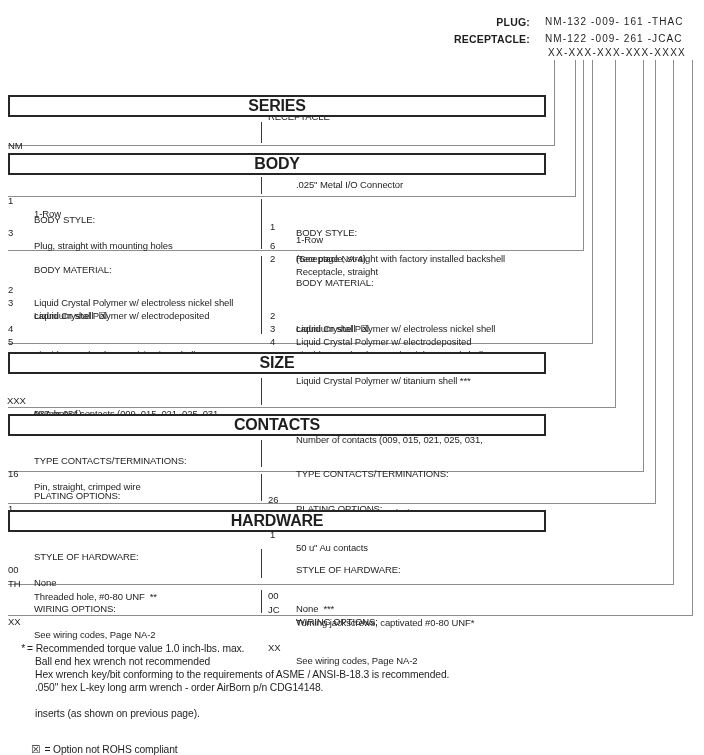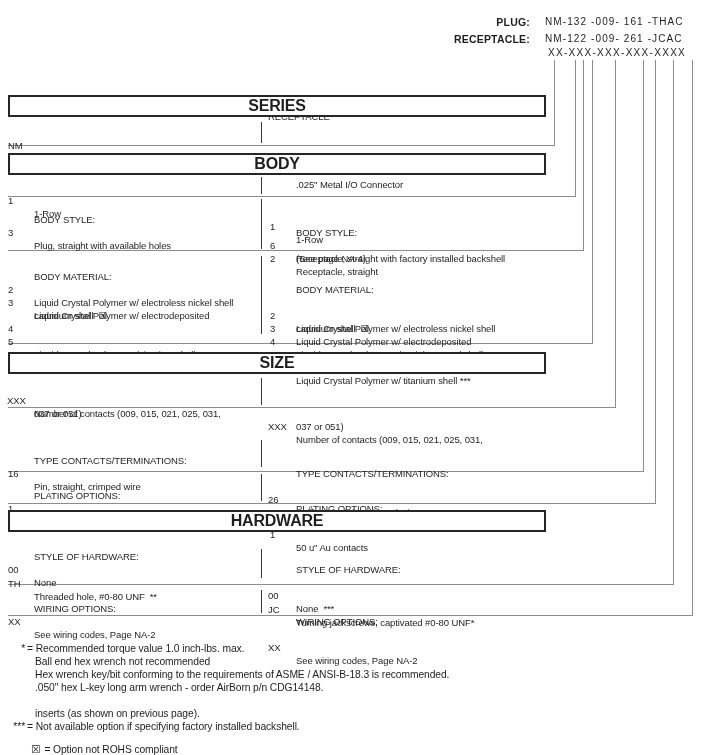--- a/index.html
+++ b/index.html
@@ -97,33 +97,33 @@
     <span class="rc">1</span>
     <span class="rd">1-Row</span>
   </div>
 
   <div class="line" style="top:200px">
     <span class="ld">BODY STYLE:</span>
     <span class="rd">BODY STYLE:</span>
   </div>
   <div class="line" style="top:213px">
     <span class="lc">3</span>
-    <span class="ld">Plug, straight with available holes</span>
+    <span class="ld">Plug, straight with mounting holes</span>
     <span class="rc">2</span>
     <span class="rd">Receptacle, straight</span>
   </div>
   <div class="line" style="top:226px">
     <span class="rc">6</span>
     <span class="rd">Receptacle, straight with factory installed backshell</span>
   </div>
   <div class="line" style="top:239px">
     <span class="rd">(See page NA-4)</span>
   </div>
 
-  <div class="line" style="top:257px">
+  <div class="line" style="top:250px">
     <span class="ld">BODY MATERIAL:</span>
     <span class="rd">BODY MATERIAL:</span>
   </div>
   <div class="line" style="top:270px">
     <span class="lc">2</span>
     <span class="ld">Liquid Crystal Polymer w/ electroless nickel shell</span>
     <span class="rc">2</span>
     <span class="rd">Liquid Crystal Polymer w/ electroless nickel shell</span>
   </div>
   <div class="line" style="top:283px">
@@ -153,20 +153,21 @@
     <span class="lc" style="left:7px">XXX</span>
     <span class="ld">Number of contacts (009, 015, 021, 025, 031,</span>
     <span class="rc" style="left:268px">XXX</span>
     <span class="rd">Number of contacts (009, 015, 021, 025, 031,</span>
   </div>
   <div class="line" style="top:394px">
     <span class="ld">037 or 051)</span>
     <span class="rd">037 or 051)</span>
   </div>
 
+  <div class="box" style="top:414px">CONTACTS</div>
   <div class="line" style="top:441px">
     <span class="ld">TYPE CONTACTS/TERMINATIONS:</span>
     <span class="rd">TYPE CONTACTS/TERMINATIONS:</span>
   </div>
   <div class="line" style="top:454px">
     <span class="lc">16</span>
     <span class="ld">Pin, straight, crimped wire</span>
     <span class="rc" style="left:268px">26</span>
     <span class="rd">Socket, straight, crimped wire</span>
   </div>
@@ -217,21 +218,18 @@
   </div>
   <div class="fn" style="top:655px">
     <span class="fn-m"></span><span class="fn-ind">Hex wrench key/bit conforming to the requirements of ASME / ANSI-B-18.3 is recommended.</span>
   </div>
   <div class="fn" style="top:668px">
     <span class="fn-m"></span><span class="fn-ind">.050" hex L-key long arm wrench - order AirBorn p/n CDG14148.</span>
   </div>
   <div class="fn" style="top:694px">
     <span class="fn-m"></span><span class="fn-ind">inserts (as shown on previous page).</span>
   </div>
-  <div class="fn" style="top:707px">
-    <span class="fn-m">***</span><span>= Not available option if specifying factory installed backshell.</span>
-  </div>
 
   <div class="rohs">
     <span class="rohs-sym">☒</span><span>= Option not ROHS compliant</span>
   </div>
 
 </div>
 
 </body></html>

